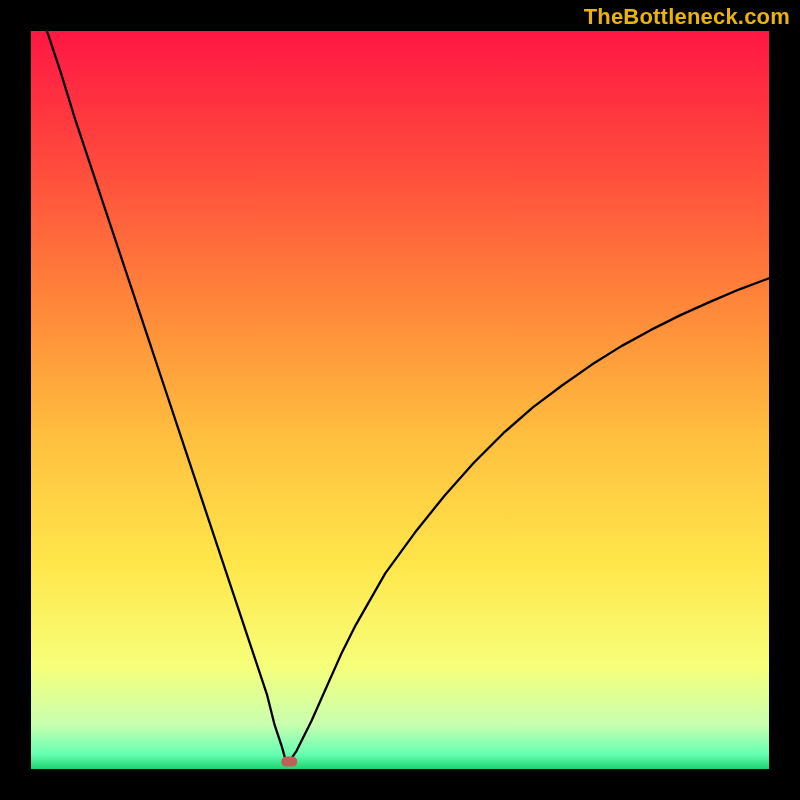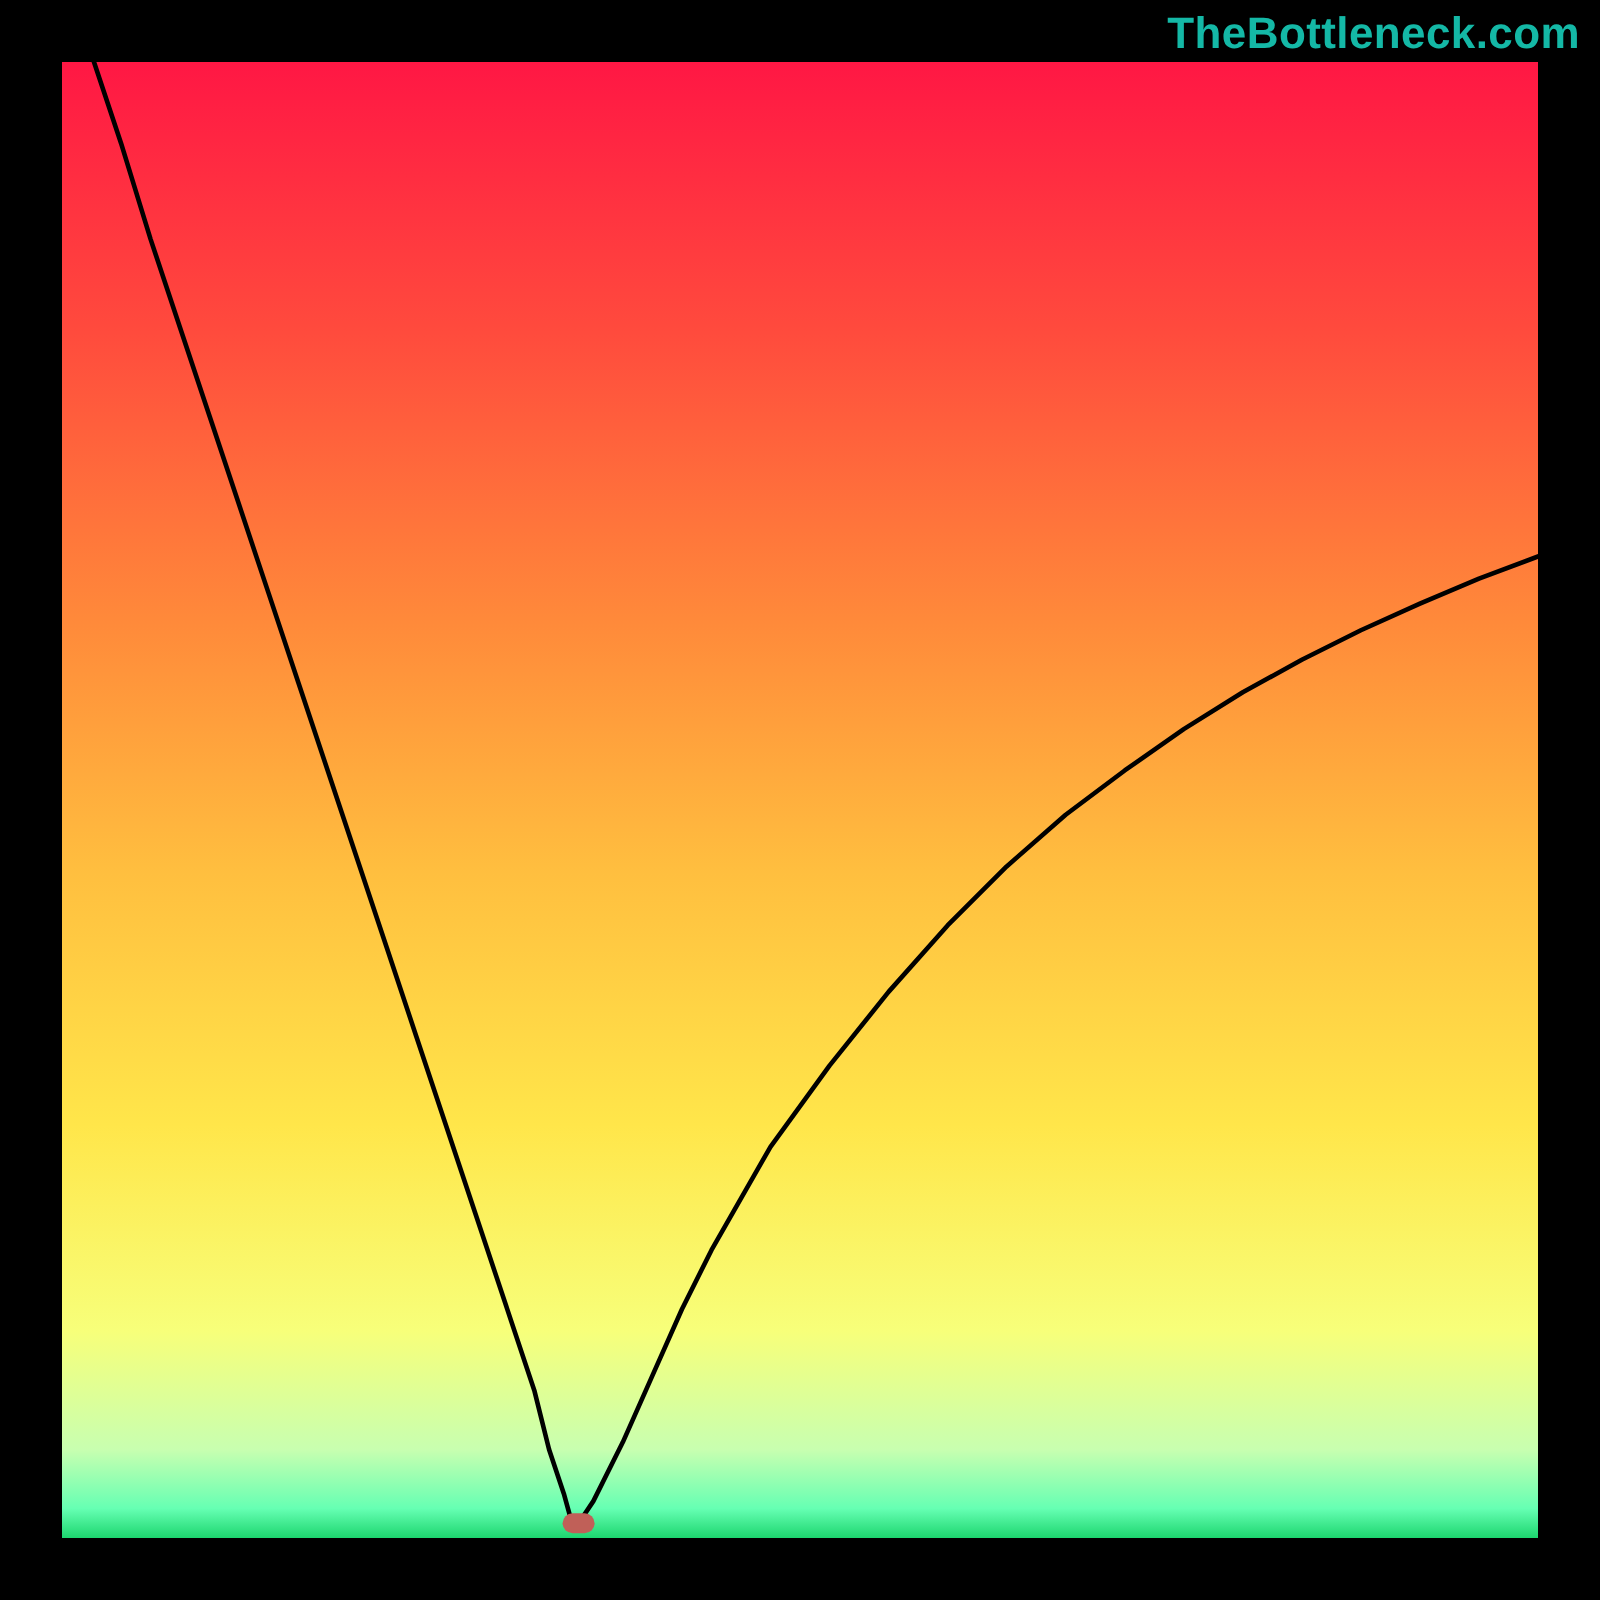--- a/index.html
+++ b/index.html
@@ -5,21 +5,21 @@
   * { margin: 0; padding: 0; box-sizing: border-box; }
   html, body { width: 800px; height: 800px; overflow: hidden; background: #000; }
   .wrap { position: relative; width: 800px; height: 800px; background: #000; }
   .watermark {
     position: absolute;
     top: 4px;
     right: 10px;
     font-family: Arial, sans-serif;
     font-size: 22px;
     font-weight: 600;
-    color: #14b8a6;
+    color: #eab308;
     letter-spacing: 0.2px;
   }
   .plot {
     position: absolute;
     left: 31px;
     top: 31px;
     width: 738px;
     height: 738px;
   }
   svg { display: block; }

